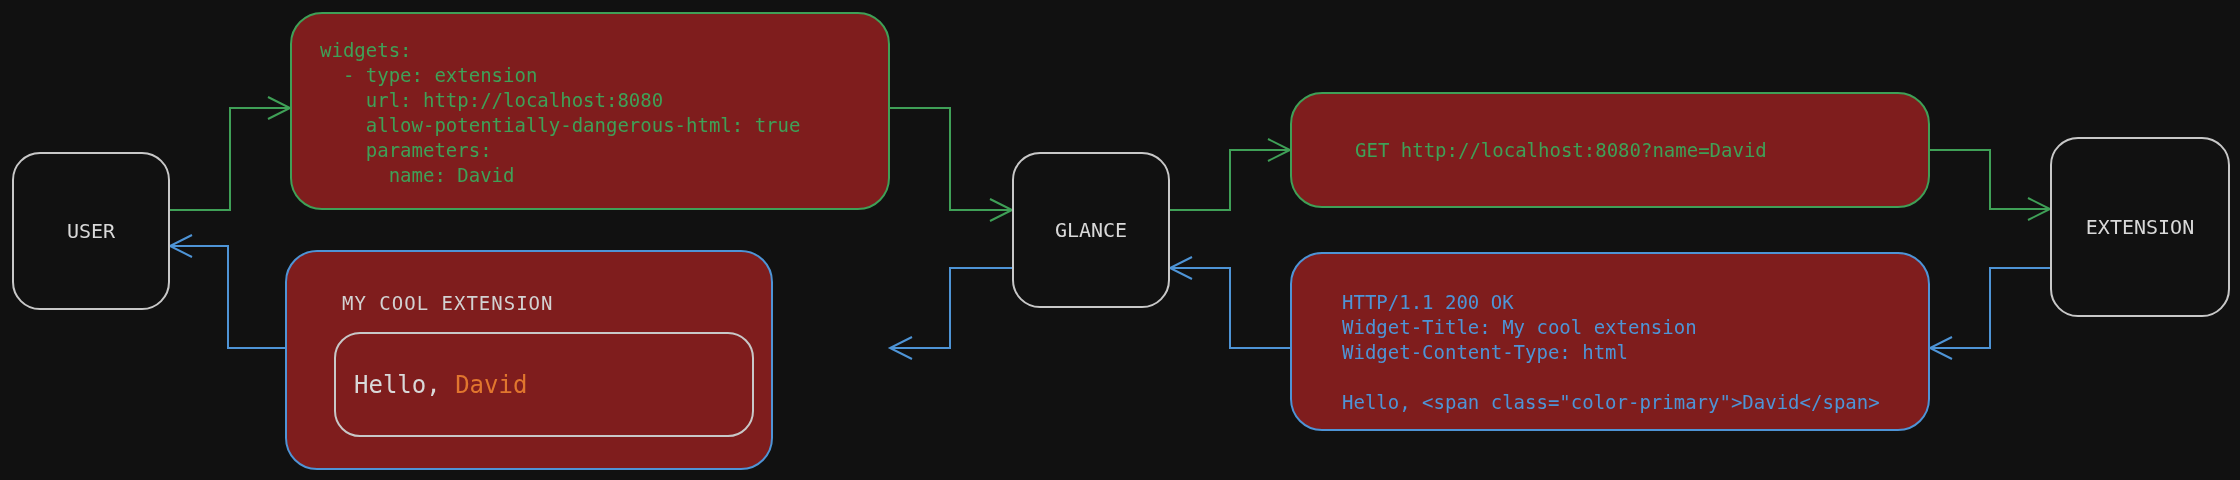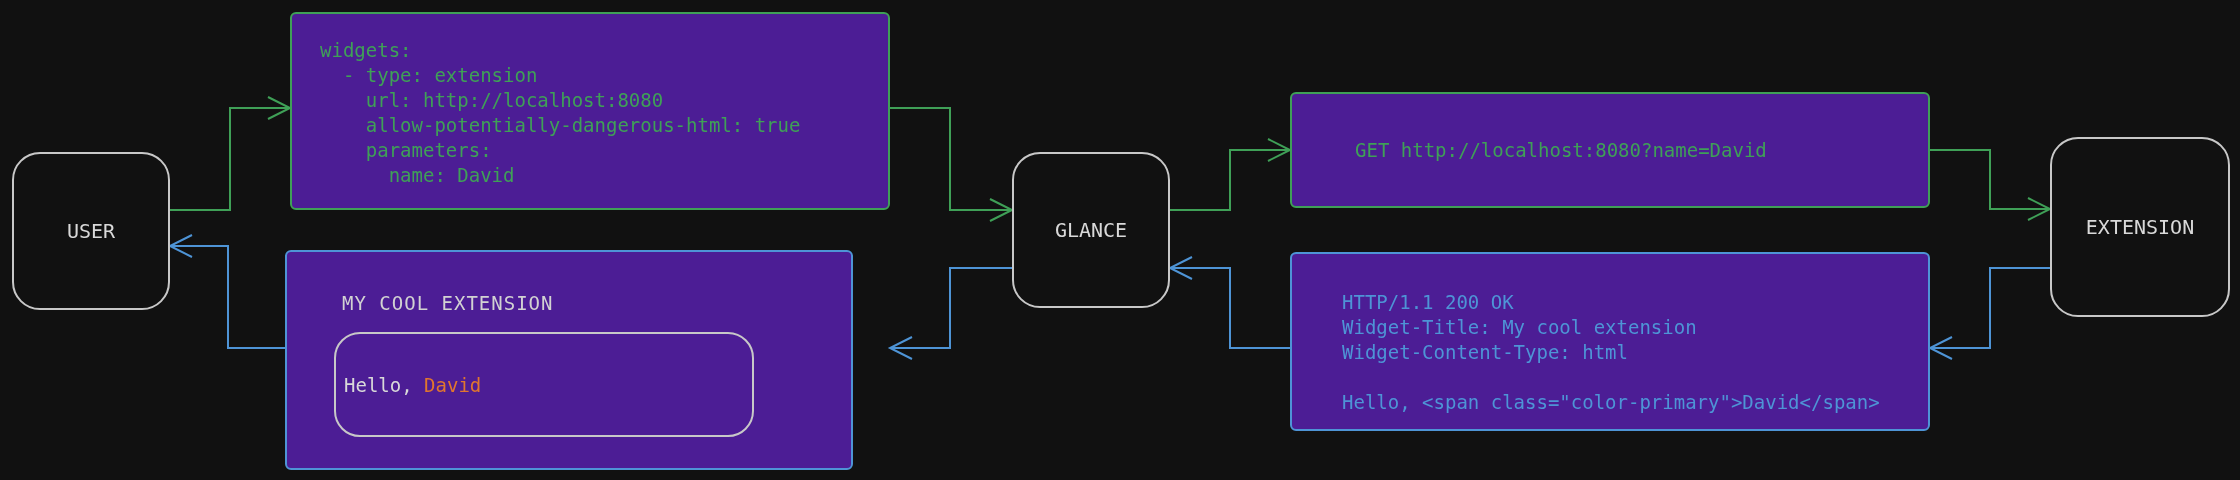--- a/index.html
+++ b/index.html
@@ -36,23 +36,23 @@
     display: flex;
     align-items: center;
     justify-content: center;
     color: #d9d9d9;
     font-size: 20px;
     background: #111111;
   }
   .box {
     position: absolute;
     border: 2px solid;
-    border-radius: 6px;
+    border-radius: 32px;
     box-sizing: border-box;
-    background: #4c1d95;
+    background: #7f1d1d;
   }
   .box.green { border-color: #3fa057; color: #3fa057; }
   .box.blue  { border-color: #4e94d6; color: #4e94d6; }
 
   pre.code {
     margin: 0;
     position: absolute;
     font-family: inherit;
     font-size: 19px;
     line-height: 25px;
@@ -62,39 +62,39 @@
   #box-config   { left: 290px;  top: 12px;  width: 600px; height: 198px; }
   #box-config pre  { left: 28px; top: 24px; }
 
   #box-request  { left: 1290px; top: 92px;  width: 640px; height: 116px;
                   display: flex; align-items: center; padding-left: 13px; }
   #box-request .reqline { margin-left: 50px; font-size: 19px; }
 
   #box-response { left: 1290px; top: 252px; width: 640px; height: 179px; }
   #box-response pre { left: 50px; top: 36px; }
 
-  #box-widget   { left: 285px;  top: 250px; width: 568px; height: 220px; }
+  #box-widget   { left: 285px;  top: 250px; width: 488px; height: 220px; }
   .widget-title {
     position: absolute;
     left: 55px; top: 40px;
     color: #d2d2d2;
     font-size: 19px;
     letter-spacing: 1px;
   }
   .hello-box {
     position: absolute;
     left: 47px; top: 80px;
     width: 420px; height: 105px;
     border: 2px solid #c8c8c8;
     border-radius: 26px;
     box-sizing: border-box;
     display: flex;
     align-items: center;
-    padding-left: 8px;
-    font-size: 19px;
+    padding-left: 18px;
+    font-size: 24px;
     color: #d9d9d9;
     white-space: pre;
   }
   .orange { color: #e1762e; }
 
   #node-user      { left: 12px;   top: 152px; width: 158px; height: 158px; }
   #node-glance    { left: 1012px; top: 152px; width: 158px; height: 156px; }
   #node-extension { left: 2050px; top: 137px; width: 180px; height: 180px; }
 </style>
 </head>

